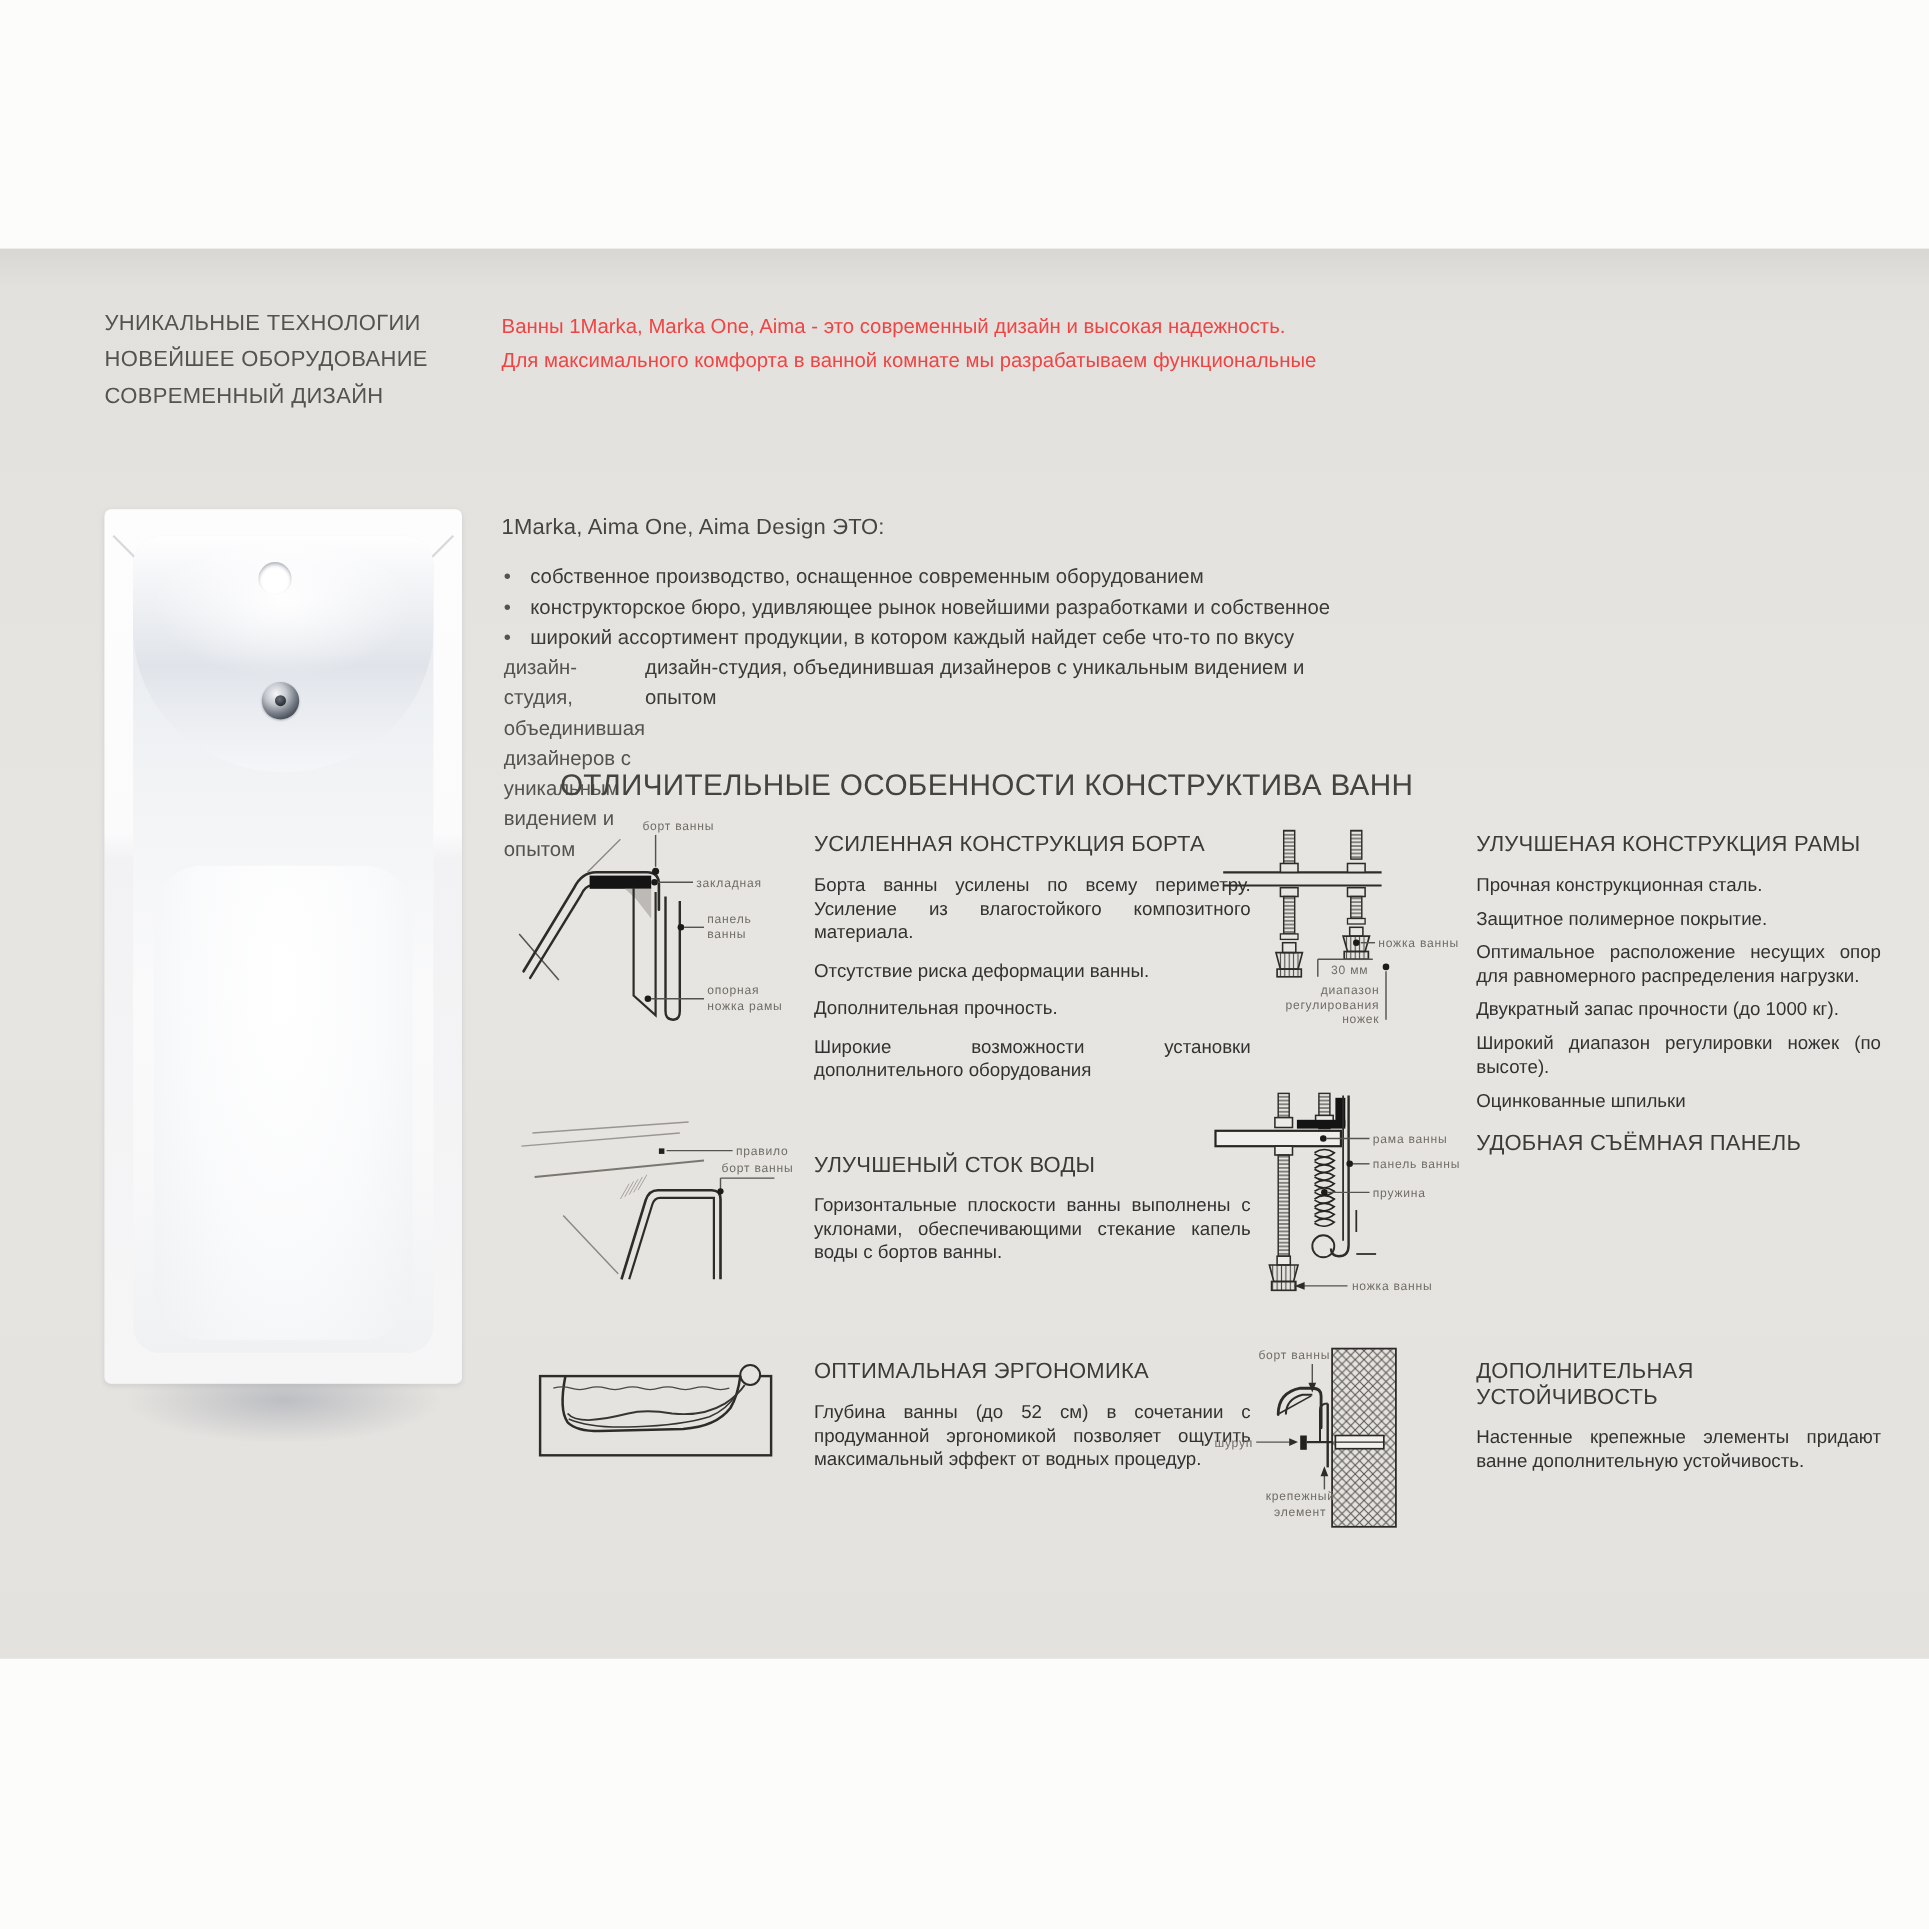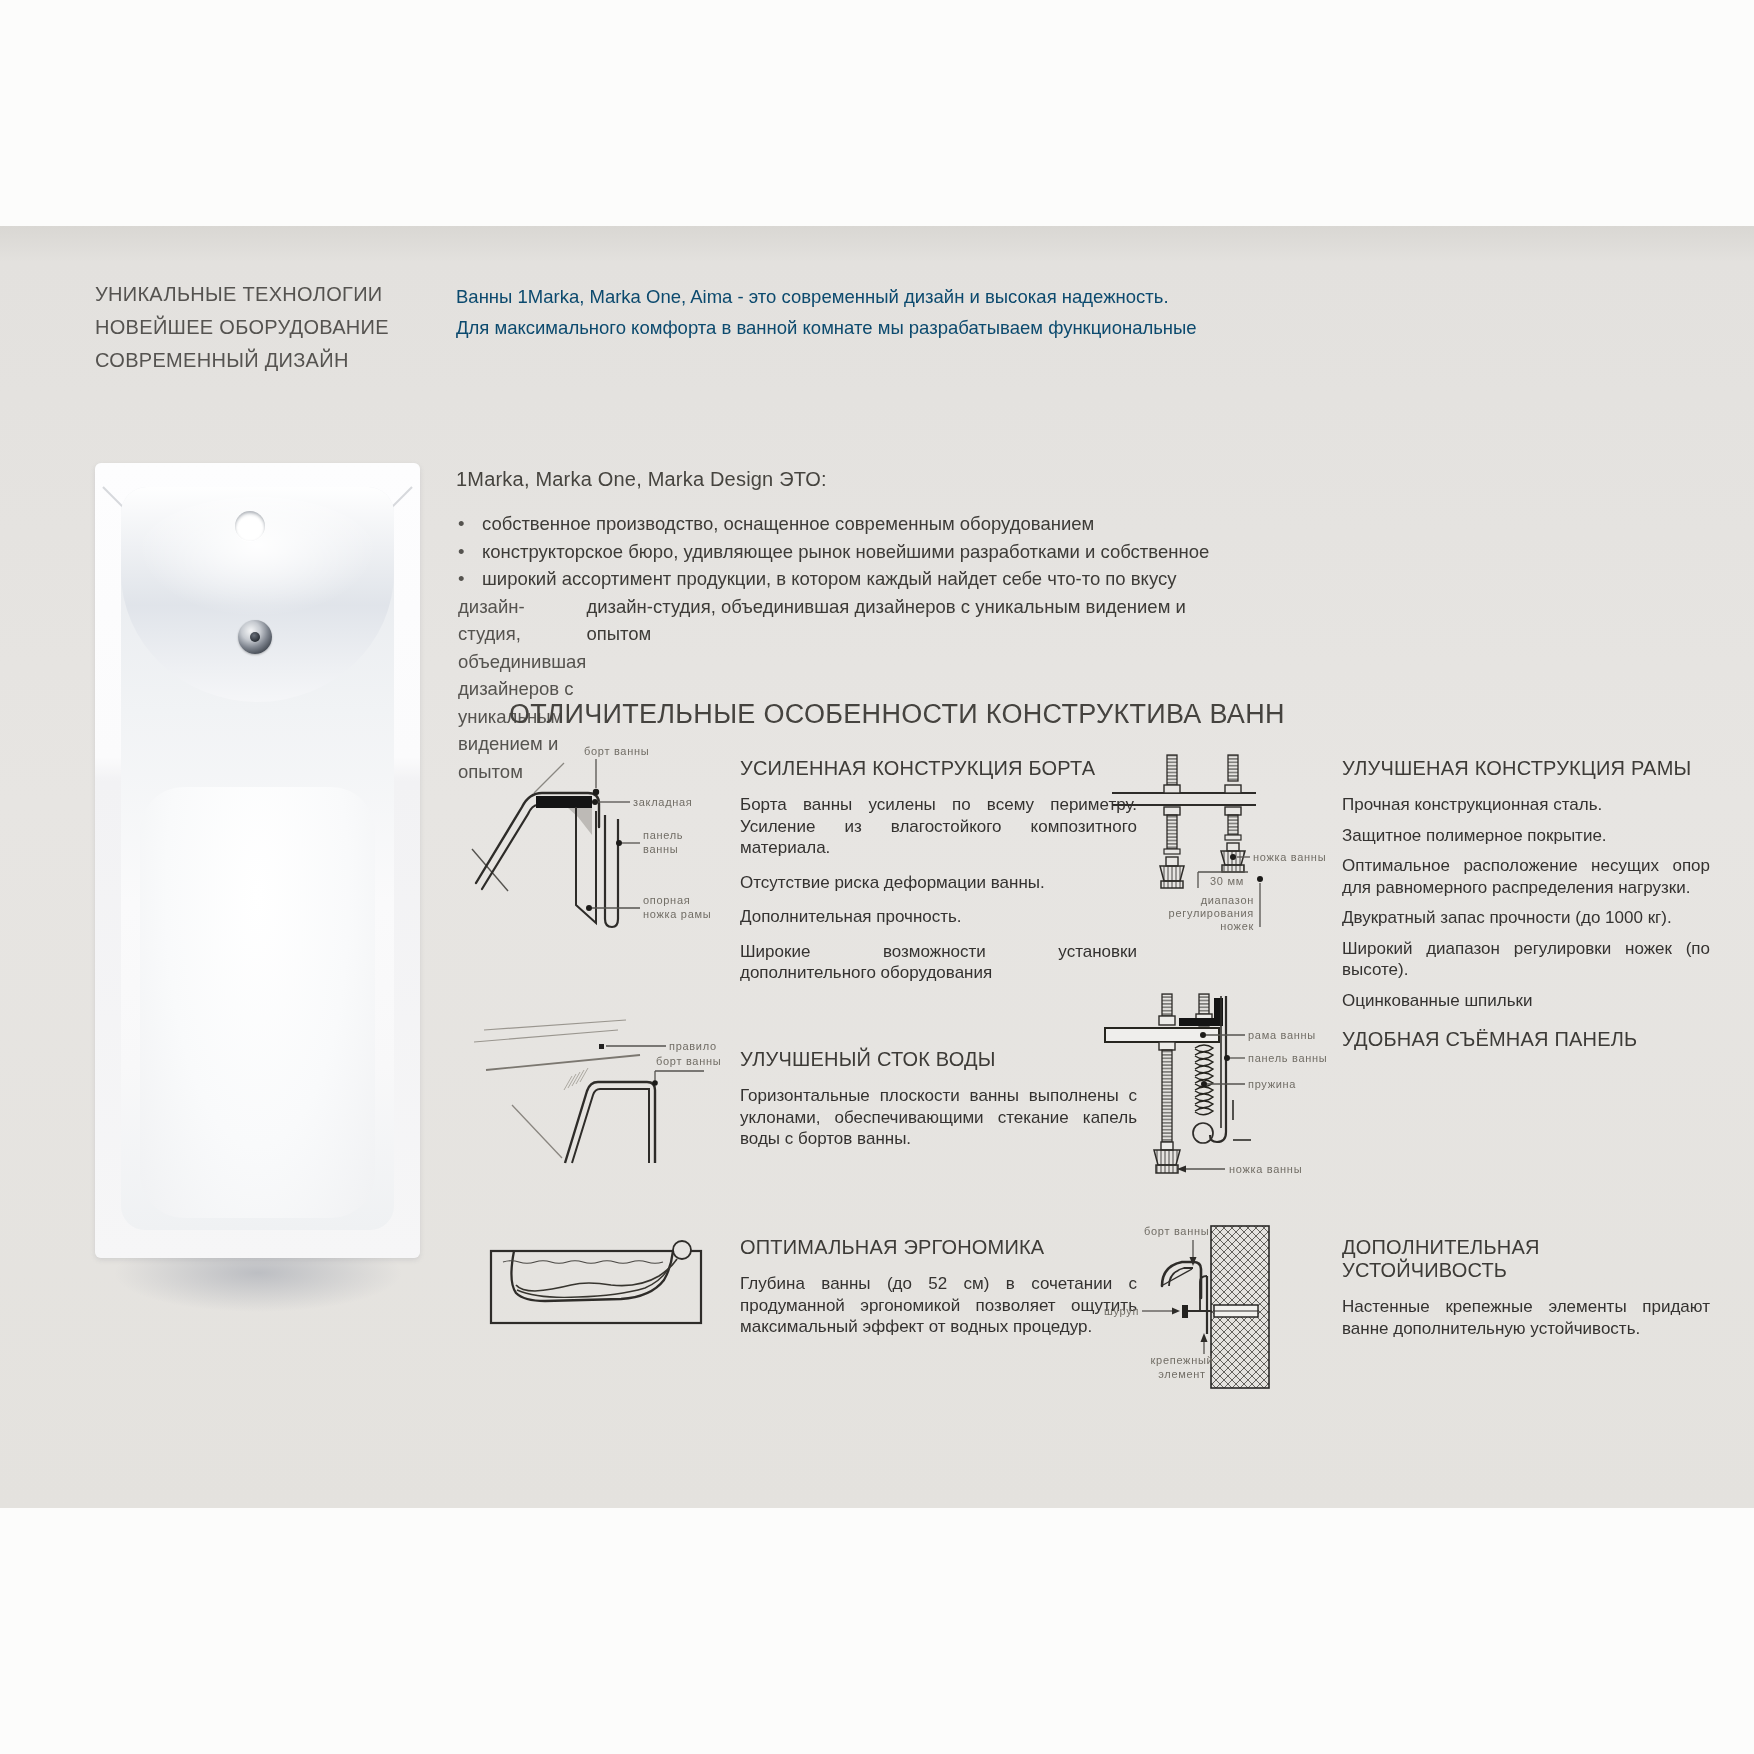--- a/index.html
+++ b/index.html
@@ -3,21 +3,21 @@
 <meta charset="utf-8">
 <style>
   html,body{margin:0;padding:0;background:#ffffff;}
   .canvas{position:relative;width:1754px;height:1754px;background:#fcfcfb;
           font-family:"Liberation Sans",sans-serif;overflow:hidden;}
   .panel{position:absolute;left:0;top:226px;width:1754px;height:1282px;
          background:linear-gradient(180deg,#d9d7d3 0px,#e3e1de 36px,#e7e5e2 45%,#e4e2de 100%);}
   
   .abs{position:absolute;}
   .tagline{left:95px;top:278px;font-size:20px;line-height:33px;color:#555350;letter-spacing:.3px;}
-  .intro{left:456px;top:281px;font-size:18.5px;line-height:31px;color:#0c4a6e;}
+  .intro{left:456px;top:281px;font-size:18.5px;line-height:31px;color:#ef4444;}
   .intro div{white-space:nowrap;}
   .about-h{left:456px;top:468px;font-size:20px;color:#46443f;letter-spacing:.2px;}
   .bullets{left:458px;top:510px;width:770px;list-style:none;margin:0;padding:0;}
   .bullets li{display:flex;font-size:18.5px;line-height:27.5px;color:#3d3b37;}
   .b-dot{width:24px;flex:0 0 24px;text-align:left;color:#55534f;}
   .section-h{left:509px;top:699px;font-size:27px;letter-spacing:.3px;color:#45433f;}
   .feat{position:absolute;}
   .feat h3{margin:0 0 14px 0;font-size:20px;font-weight:400;letter-spacing:.2px;color:#3d3b37;}
   .feat p{margin:0 0 13px 0;font-size:17px;line-height:21.5px;text-align:justify;color:#343230;}
   .feat.tight p{margin-bottom:9px;}
@@ -76,21 +76,21 @@
   <div class="abs tub">
     <div class="bevel bev-tl"></div>
     <div class="bevel bev-tr"></div>
     <div class="basin">
       <div class="floor"></div>
     </div>
     <div class="overflow"></div>
     <div class="drain"></div>
   </div>
 
-  <div class="abs about-h">1Marka, Marka One, Marka Design ЭТО:</div>
+  <div class="abs about-h">1Marka, Aima One, Aima Design ЭТО:</div>
   <ul class="abs bullets">
     <li>
         <span class="b-dot">•</span>
         <span>собственное производство, оснащенное современным оборудованием</span>
       </li>
     <li>
         <span class="b-dot">•</span>
         <span>конструкторское бюро,  удивляющее рынок новейшими разработками и собственное</span>
       </li>
     <li>

